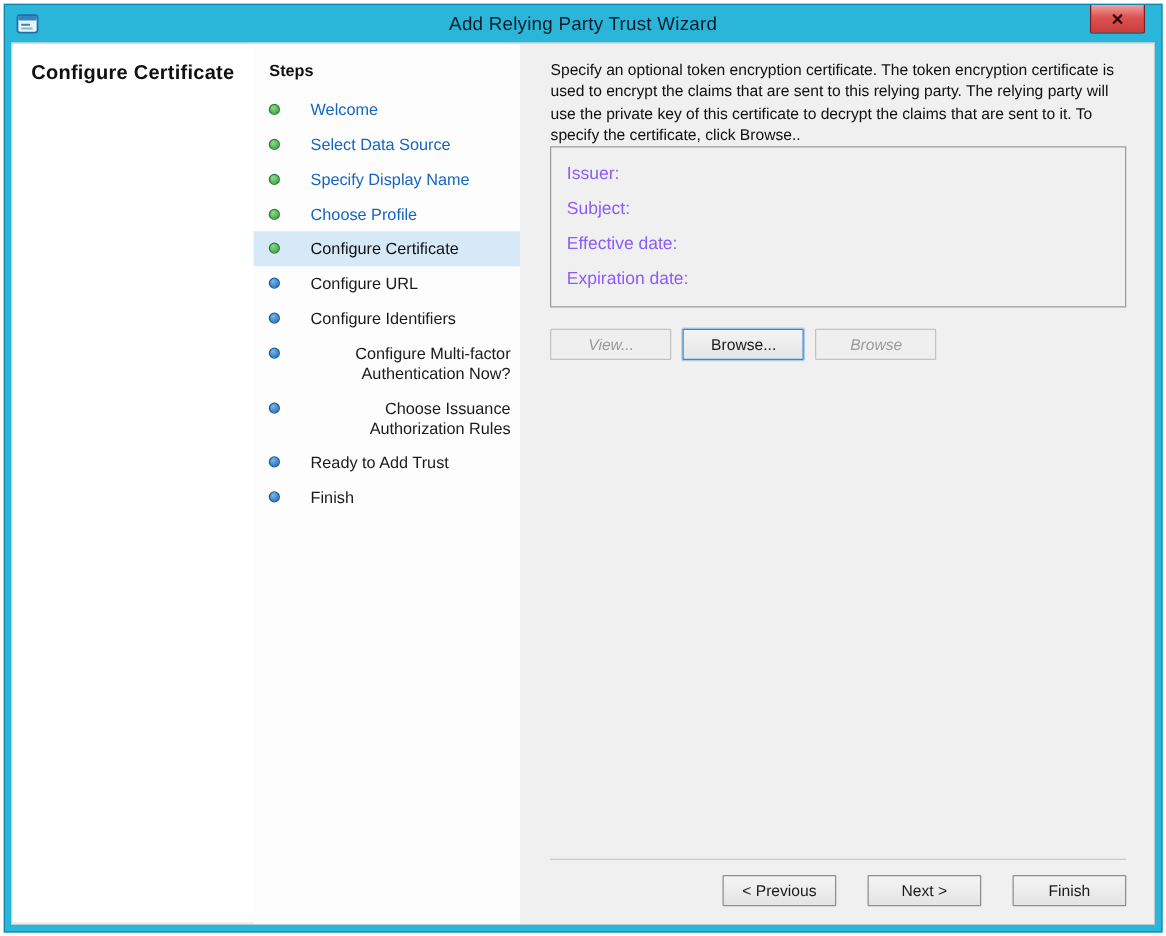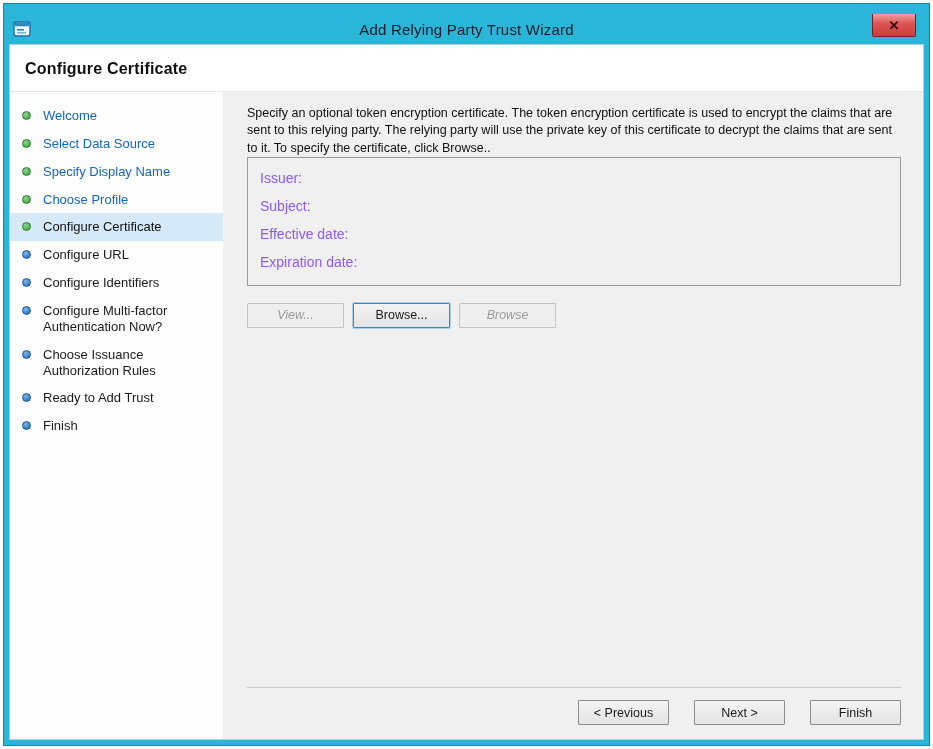--- a/index.html
+++ b/index.html
@@ -2,21 +2,21 @@
 <html><head>
 <meta charset="utf-8">
 <style>
   * { box-sizing: border-box; margin: 0; padding: 0; }
   html, body { width: 933px; height: 749px; background: #ffffff; font-family: "Liberation Sans", sans-serif; }
 
   .window {
     position: absolute; left: 3px; top: 3px; width: 927px; height: 743px;
     background: #2ab6d9;
     border: 1px solid #1286ad;
-    padding: 10px 5px 5px 5px;
+    padding: 0 5px 5px 5px;
     display: flex; flex-direction: column;
   }
 
   
   .titlebar {
     height: 30px; position: relative;
     display: flex; align-items: center;
   }
   .win-icon { width: 20px; height: 20px; margin-left: 3px; display: inline-flex; }
   .titlebar-title {
@@ -29,41 +29,41 @@
     background: linear-gradient(#f0a0a0 0%, #dd5252 45%, #c93d3d 100%);
     border: 1px solid #7e1d1d; border-top: none;
     border-radius: 0 0 2px 2px;
     font-family: "Liberation Sans", sans-serif;
     font-size: 13px; font-weight: bold; color: #2b0505;
     cursor: pointer; line-height: 1;
   }
 
   
   .frame {
-    flex: 1; display: flex; flex-direction: column;
+    flex: 1; display: flex; 
     background: #f0f0f0; border: 1px solid #b8cdd6; min-height: 0;
   }
   .header {
     background: #ffffff; padding: 15px 16px 13px 15px;
     border-bottom: 1px solid #e6e6e6;
   }
   .header h1 { font-size: 16px; font-weight: bold; color: #101010; letter-spacing: .2px; }
 
   .content { flex: 1; display: flex; min-height: 0; }
 
   
   .steps-panel {
     width: 213px; background: #fdfdfd; padding-top: 10px;
     display: flex; flex-direction: column;
   }
   .steps-title { font-size: 13px; font-weight: bold; color: #101010; padding: 4px 8px 10px 12px; }
   .steps-list { list-style: none; }
   .step {
-    display: flex; align-items: flex-start; gap: 12px;
-    padding: 6px 8px 6px 12px; font-size: 13px; line-height: 1.22; color: #1a1a1a;
+    display: flex; align-items: flex-start; gap: 24px;
+    padding: 6px 8px 6px 12px; font-size: 13px; line-height: 1.22; color: #1a1a1a; text-align: right;
   }
   .step .bullet {
     flex: 0 0 auto; width: 9px; height: 9px; border-radius: 50%; margin-top: 3px;
   }
   .bullet.green { background: radial-gradient(circle at 35% 30%, #8fd98b, #2f9e36); border: 1px solid #2a7d2f; }
   .bullet.blue  { background: radial-gradient(circle at 35% 30%, #7cb6ea, #1b67b6); border: 1px solid #155a9e; }
   .step.done .step-label { color: #1465c0; cursor: pointer; }
   .step.current { background: #d6e9f8; }
   .step.current .step-label { color: #101010; }
   .step.pending .step-label { color: #1a1a1a; }
@@ -122,20 +122,21 @@
 
   <div class="frame">
 
     <div class="header">
       <h1>Configure Certificate</h1>
     </div>
 
     <div class="content">
 
       <aside class="steps-panel">
+        <div class="steps-title">Steps</div>
         <ul class="steps-list">
           <li class="step done">
             <span class="bullet green"></span>
             <span class="step-label">Welcome</span>
           </li>
           <li class="step done">
             <span class="bullet green"></span>
             <span class="step-label">Select Data Source</span>
           </li>
           <li class="step done">

